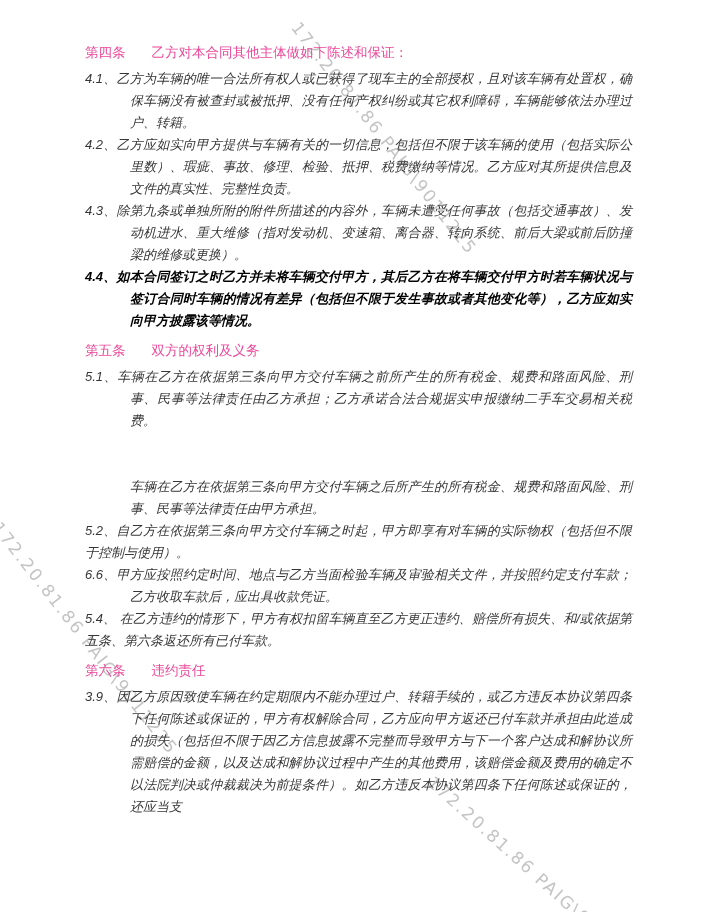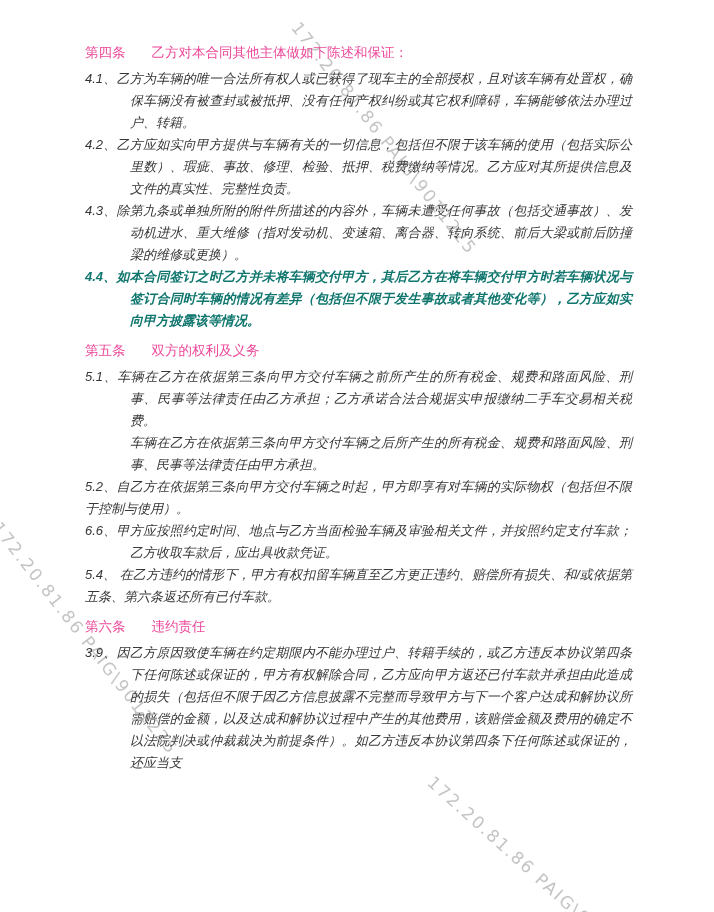--- a/index.html
+++ b/index.html
@@ -38,22 +38,22 @@
   .sec-heading{
     font-size:13.5px;
     font-weight:normal;
     color:#ec4899;
     margin:8px 0 4px 0;
   }
   .sec-heading.first{margin-top:0;}
   .sec-num{margin-right:26px;}
   .clause{margin:0;font-style:italic;}
   .hang{padding-left:45px;text-indent:-45px;}
-  .block-indent{padding-left:45px;}
-  .bold{font-weight:bold;color:#0f766e;}
+  .block-indent{padding-left:45px;margin-top:44px;}
+  .bold{font-weight:bold;color:#000000;}
 </style>
 </head>
 <body>
 
 <div class="page">
 
   <div class="wm wm-a">172.20.81.86 PAIG\9011225</div>
   <div class="wm wm-b">172.20.81.86 PAIG\9011225</div>
   <div class="wm wm-c">172.20.81.86 PAIG\9011225</div>
 

